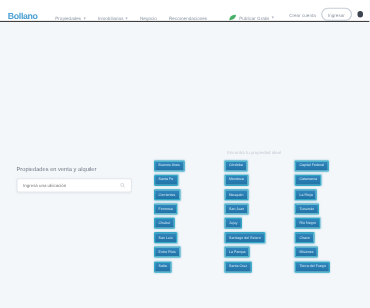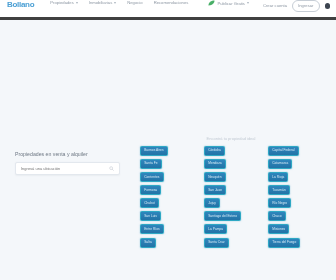--- a/index.html
+++ b/index.html
@@ -12,23 +12,23 @@
     background: #f4f7fa;
     font-family: "Liberation Sans", sans-serif;
     overflow: hidden;
     -webkit-font-smoothing: antialiased;
   }
 
   
   .header {
     height: 20px;
     background: #ffffff;
-    border-bottom: 3px solid #404040;
-    display: flex;
-    align-items: flex-start;
+    border-bottom: 1px solid #404040;
+    display: flex;
+    align-items: flex-end;
     padding: 0 6px 0 7px;
     box-sizing: border-box;
   }
   .logo {
     font-size: 8px;
     font-weight: bold;
     letter-spacing: -0.3px;
     color: #4a9fd4;
     margin-right: 16px;
     white-space: nowrap;

